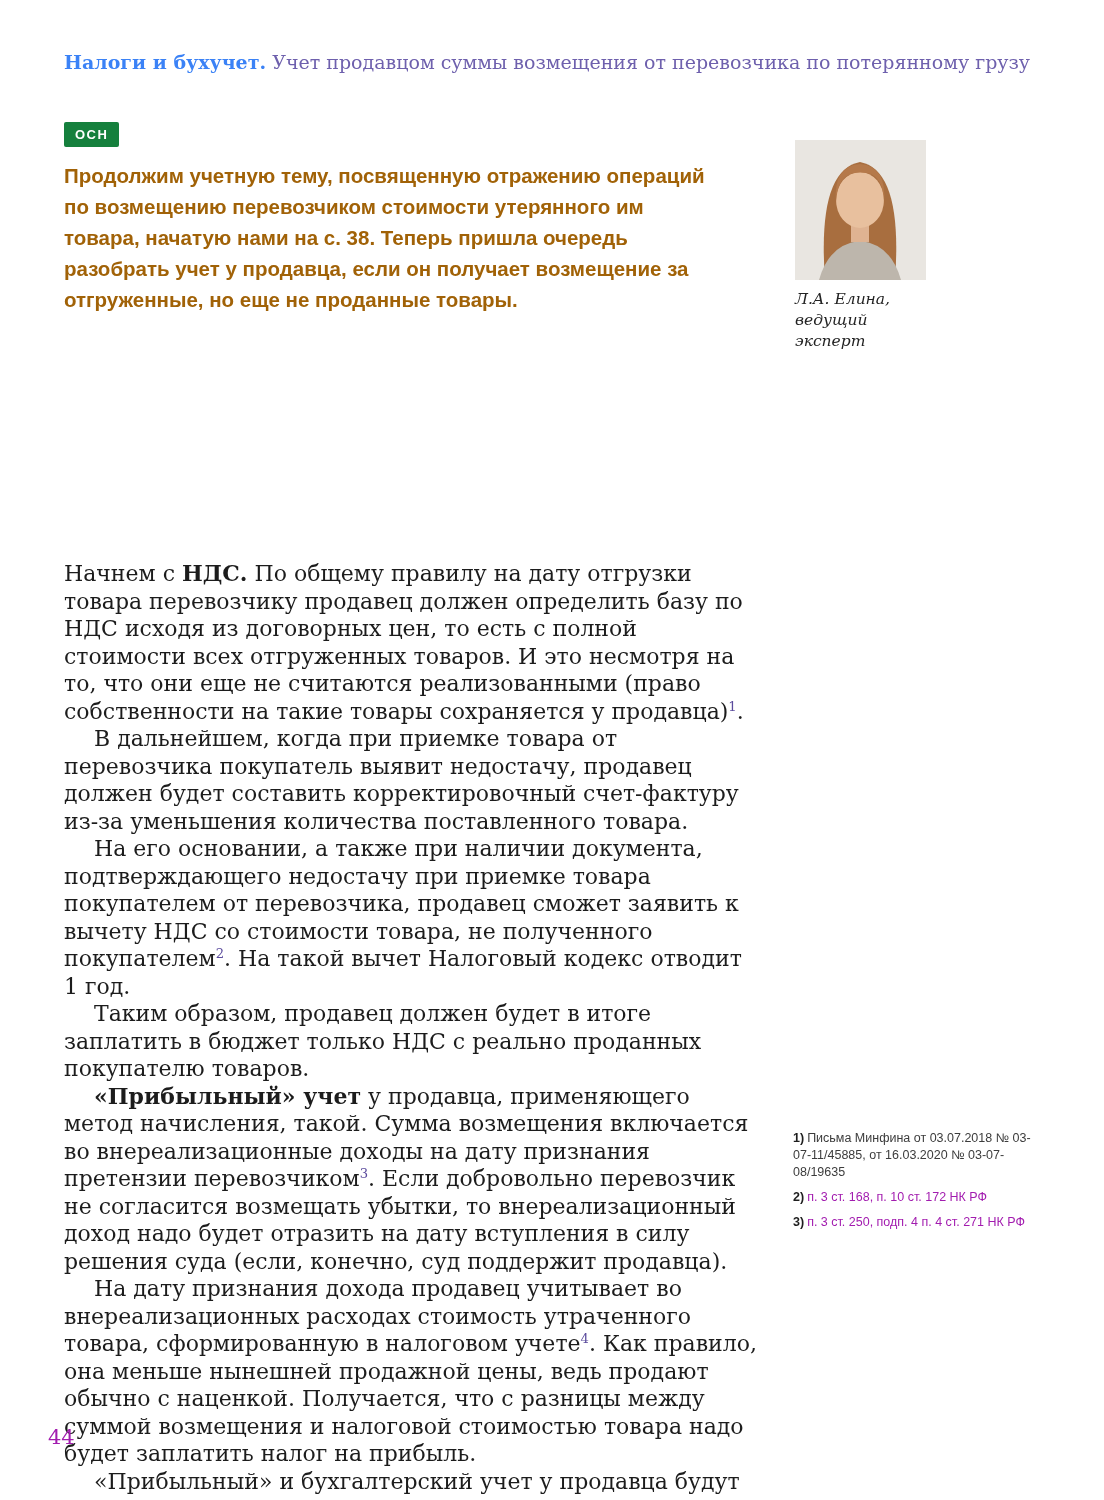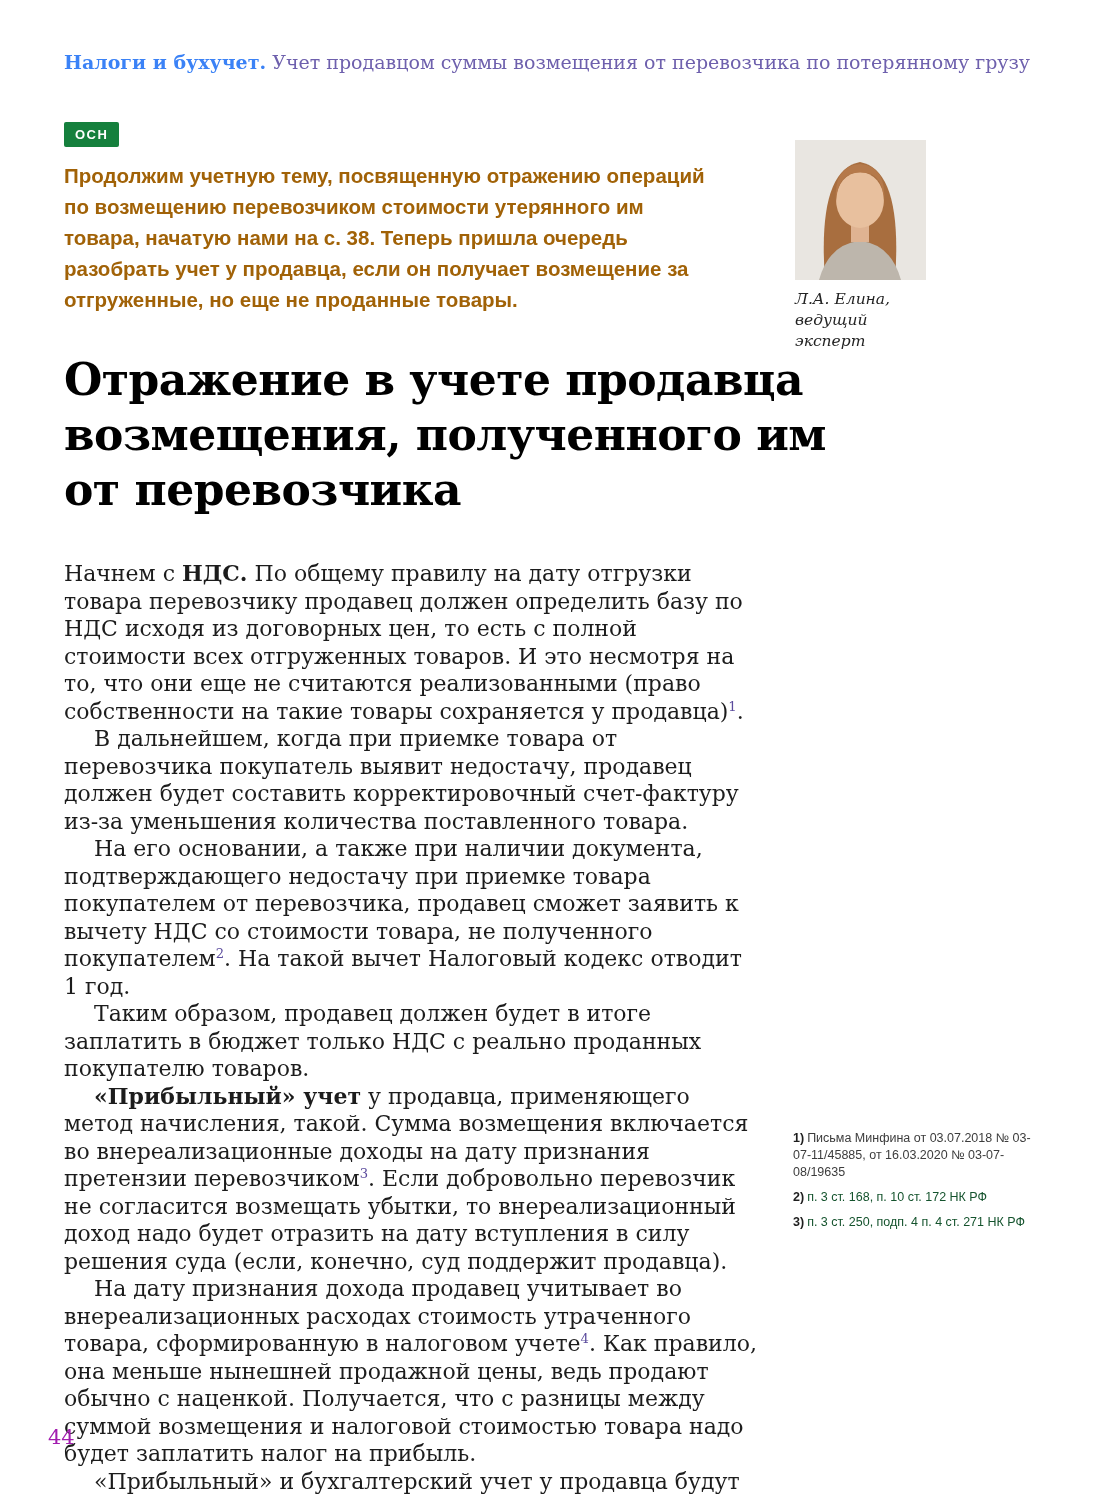--- a/index.html
+++ b/index.html
@@ -94,21 +94,21 @@
     position: absolute;
     left: 793px; top: 1130px;
     width: 252px;
     font-family: "Liberation Sans", sans-serif;
     font-size: 12.5px;
     line-height: 17px;
     color: #3c3c3c;
   }
   .footnote { margin-bottom: 8px; }
   .fn-marker { font-weight: bold; color: #1e1e1e; margin-right: 3px; }
-  .purple { color: #14532d; }
+  .purple { color: #a21caf; }
 
   
   .page-number {
     position: absolute;
     left: 48px; top: 1425px;
     font-size: 21px;
     color: #a21caf;
   }
 </style>
 </head>
@@ -133,21 +133,20 @@
       <rect x="56" y="80" width="18" height="22" fill="#dfb392"></rect>
       <ellipse cx="65" cy="60" rx="24" ry="28" fill="#e8c09e"></ellipse>
       <path d="M41 62 Q38 26 65 24 Q92 26 89 62 Q88 36 72 33 Q52 30 45 44 Q42 50 41 62 Z" fill="#b5794a"></path>
     </svg>
     <div class="caption">
       <span>Л.А. Елина,</span><br>
       <span>ведущий эксперт</span>
     </div>
   </div>
 
-  <h1 class="title">Отражение в учете продавца возмещения, полученного им от перевозчика</h1>
 
   <div class="body-col">
     <p class="para first"><span>Начнем с </span><span class="b">НДС.</span><span> По общему правилу на дату отгрузки товара перевозчику продавец должен определить базу по НДС исходя из договорных цен, то есть с полной стоимости всех отгруженных товаров. И это несмотря на то, что они еще не считаются реализованными (право собственности на такие товары сохраняется у продавца)</span><sup>1</sup><span>.</span></p>
     <p class="para"><span>В дальнейшем, когда при приемке товара от перевозчика покупатель выявит недостачу, продавец должен будет составить корректировочный счет-фактуру из-за уменьшения количества поставленного товара.</span></p>
     <p class="para"><span>На его основании, а также при наличии документа, подтверждающего недостачу при приемке товара покупателем от перевозчика, продавец сможет заявить к вычету НДС со стоимости товара, не полученного покупателем</span><sup>2</sup><span>. На такой вычет Налоговый кодекс отводит 1 год.</span></p>
     <p class="para"><span>Таким образом, продавец должен будет в итоге заплатить в бюджет только НДС с реально проданных покупателю товаров.</span></p>
     <p class="para"><span class="b">«Прибыльный» учет</span><span> у продавца, применяющего метод начисления, такой. Сумма возмещения включается во внереализационные доходы на дату признания претензии перевозчиком</span><sup>3</sup><span>. Если добровольно перевозчик не согласится возмещать убытки, то внереализационный доход надо будет отразить на дату вступления в силу решения суда (если, конечно, суд поддержит продавца).</span></p>
     <p class="para"><span>На дату признания дохода продавец учитывает во внереализационных расходах стоимость утраченного товара, сформированную в налоговом учете</span><sup>4</sup><span>. Как правило, она меньше нынешней продажной цены, ведь продают обычно с наценкой. Получается, что с разницы между суммой возмещения и налоговой стоимостью товара надо будет заплатить налог на прибыль.</span></p>
     <p class="para"><span>«Прибыльный» и бухгалтерский учет у продавца будут отличаться — как минимум в части определения даты списания стоимости</span></p>
   </div>

